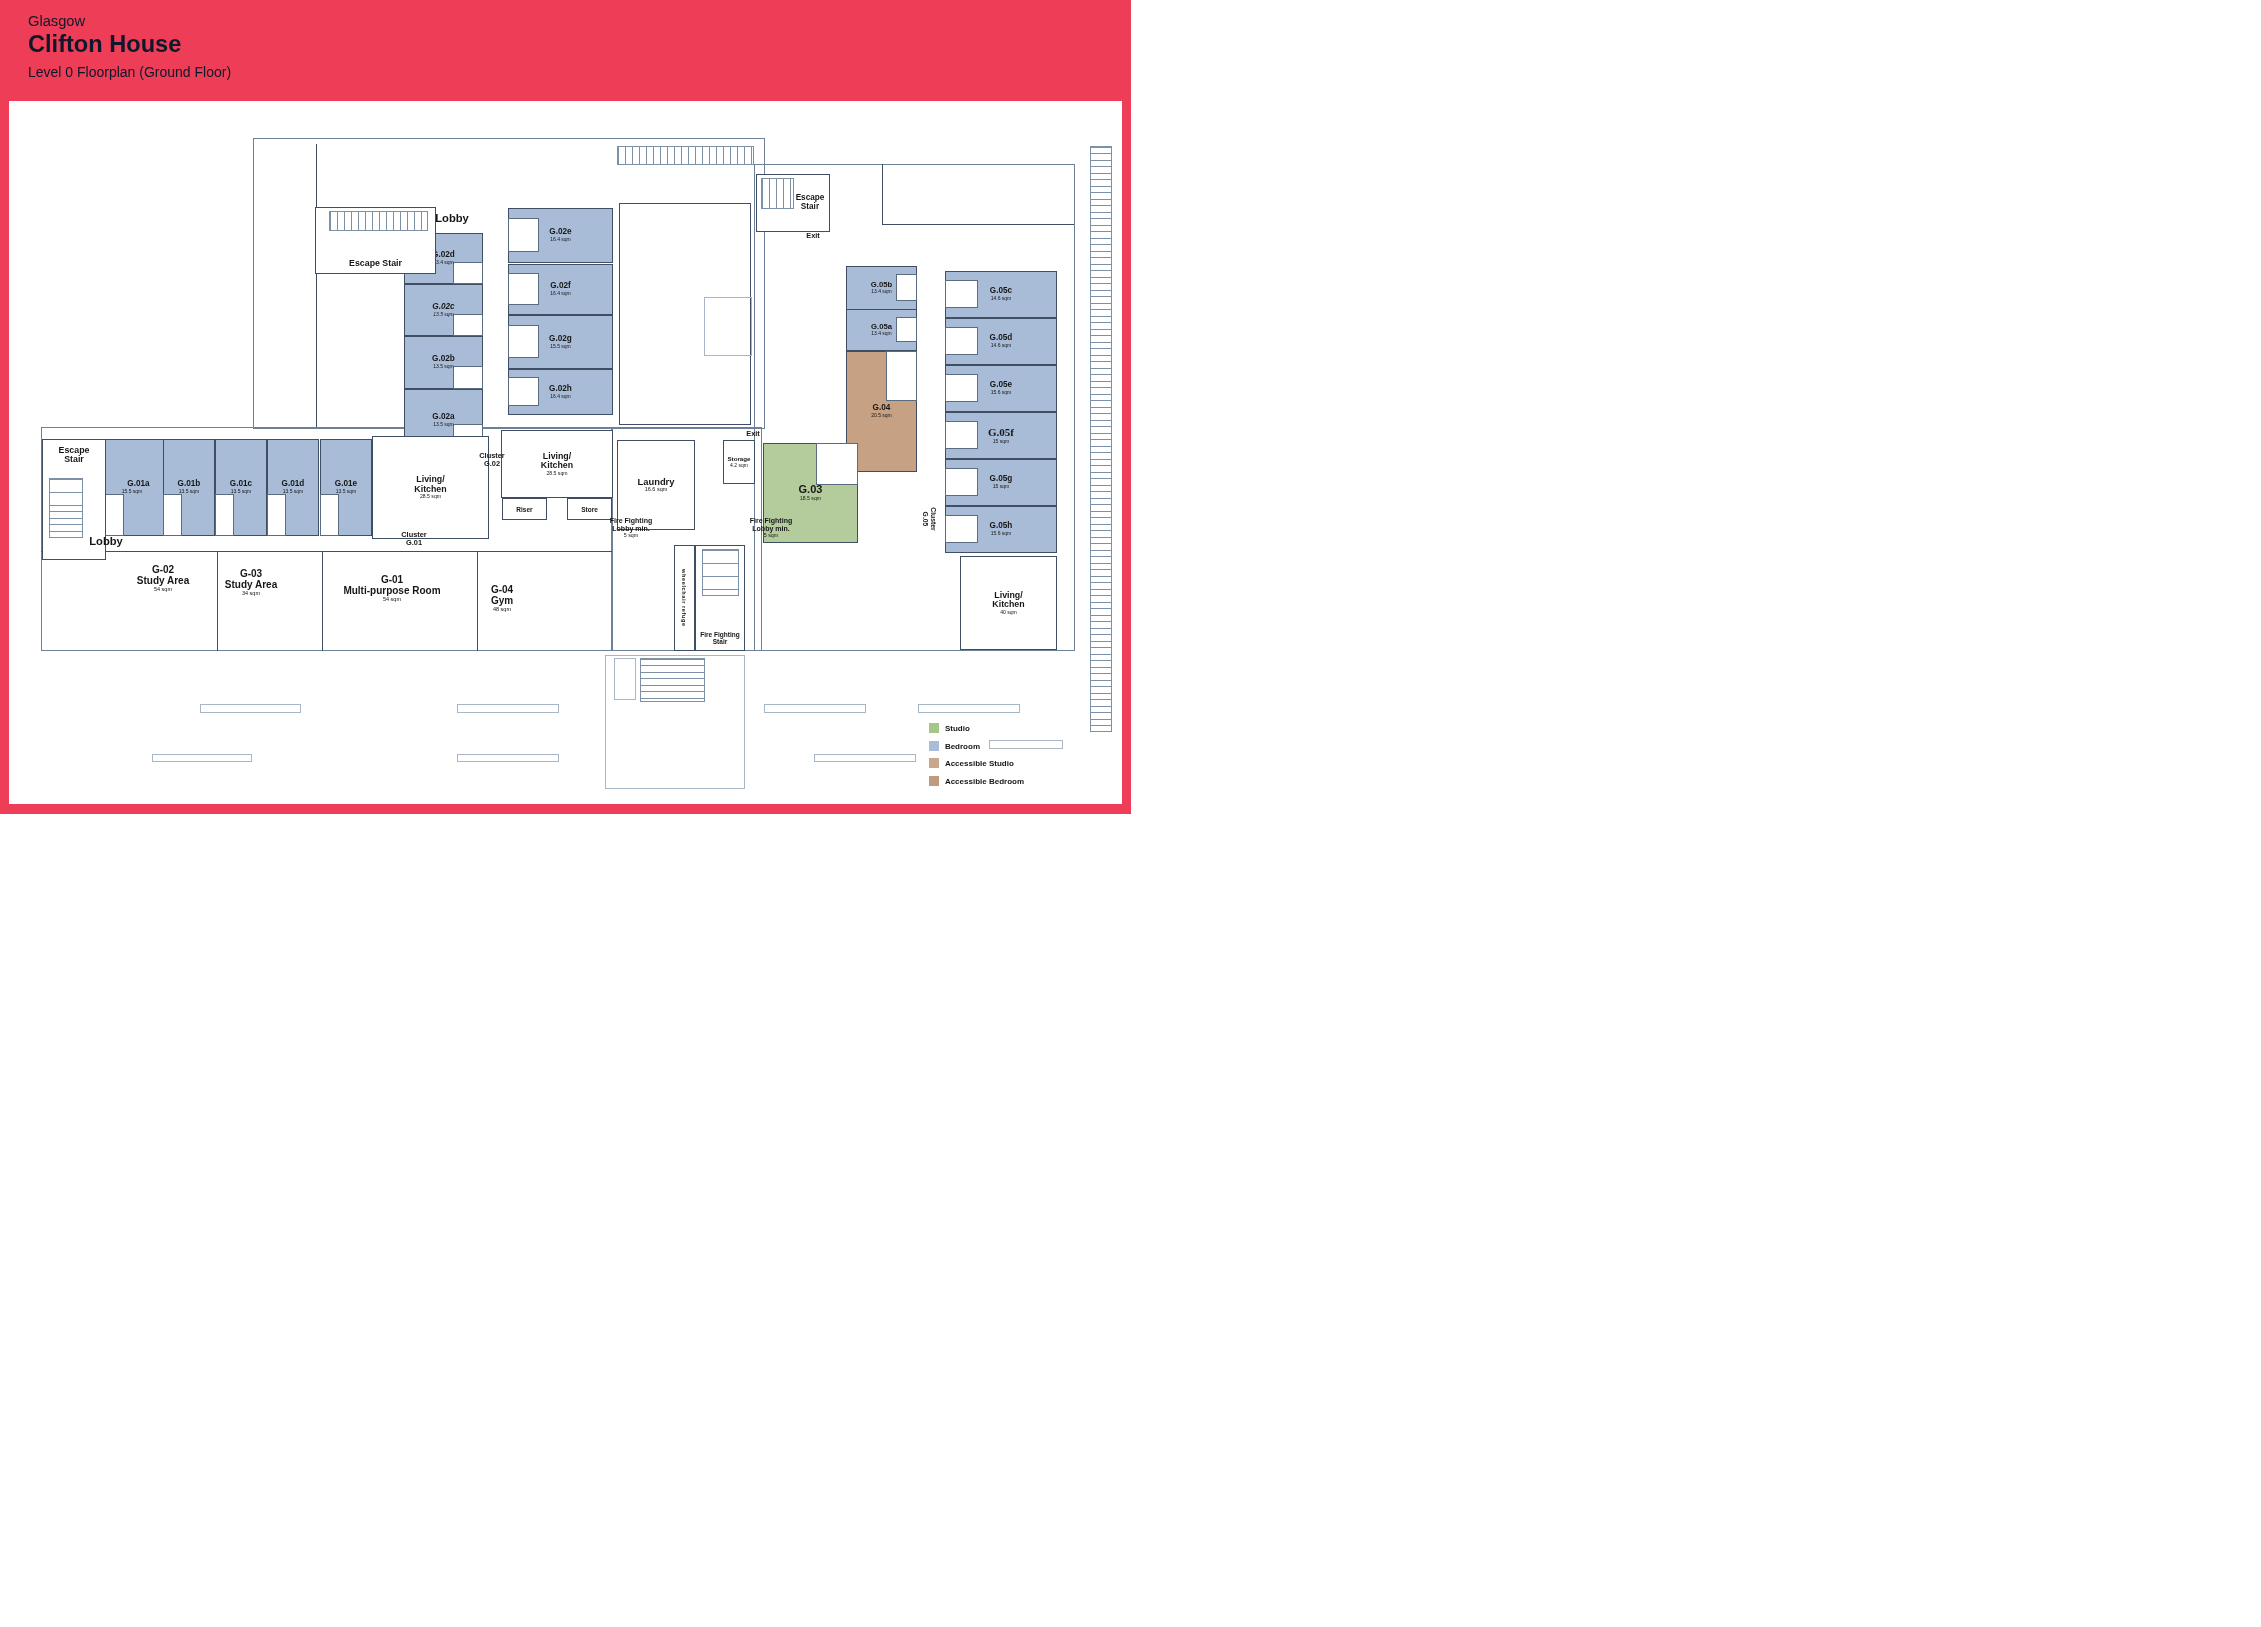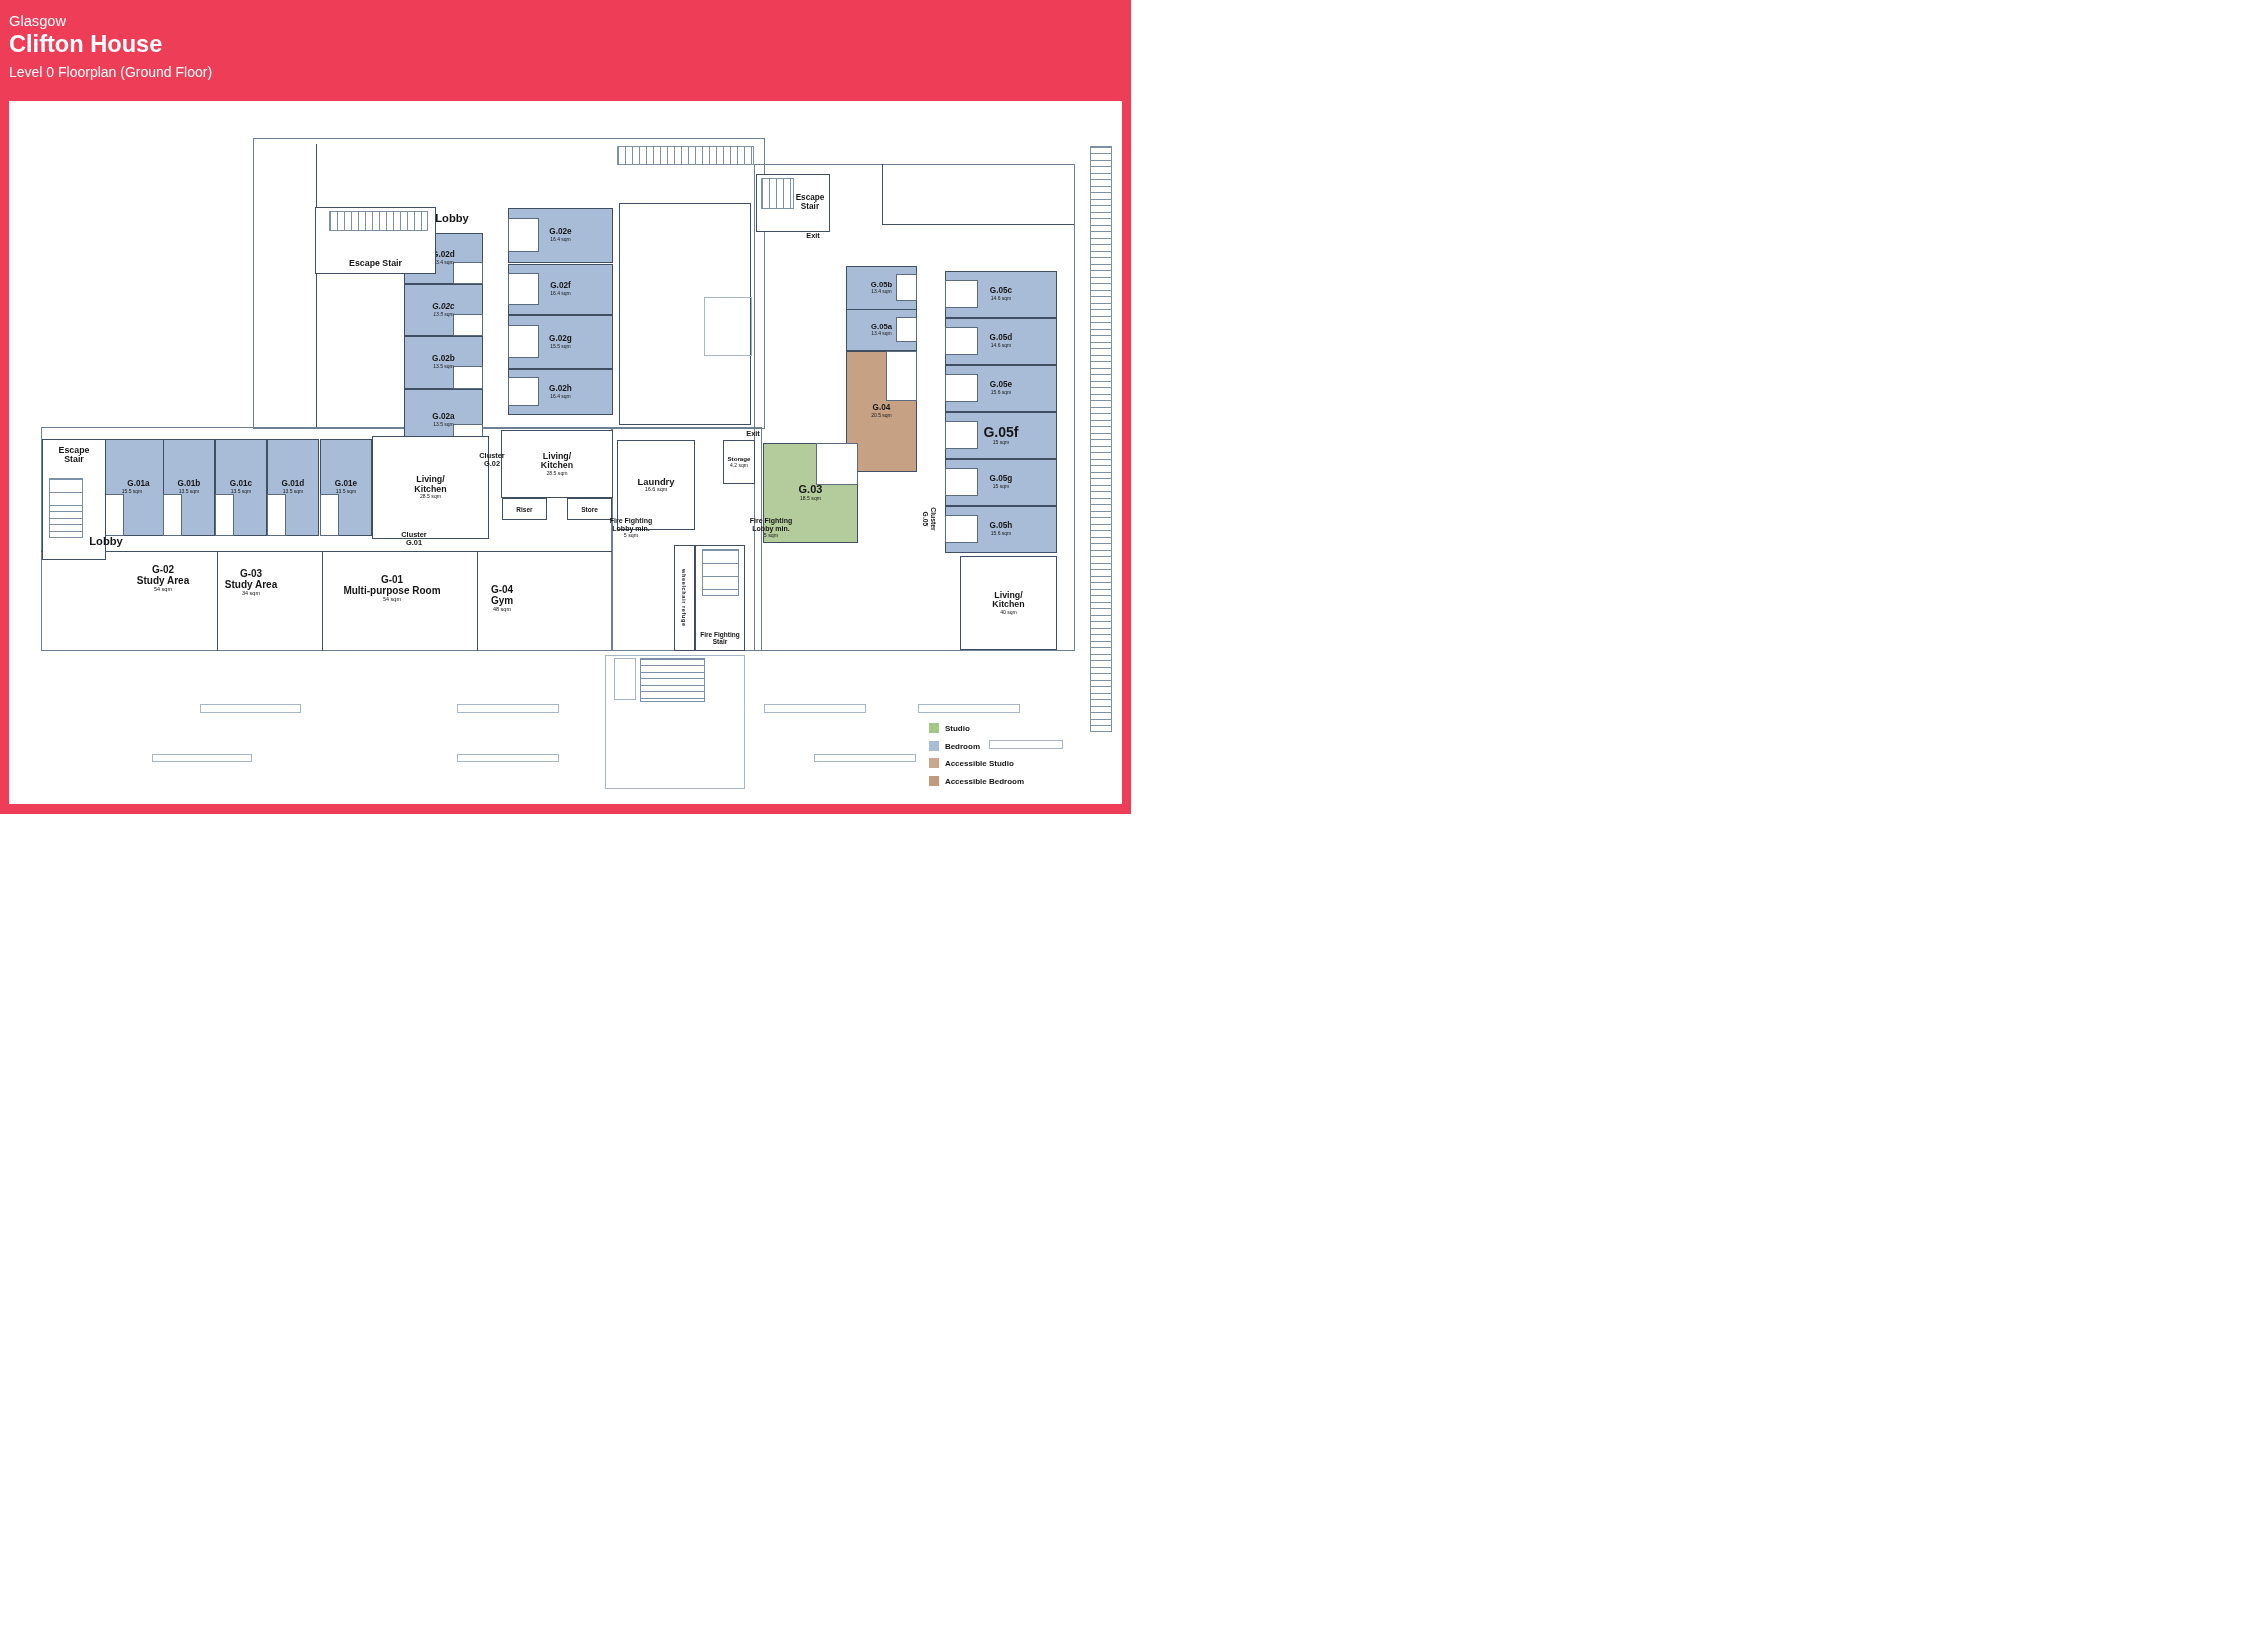--- a/index.html
+++ b/index.html
@@ -10,21 +10,21 @@
     --acc-studio:#c7a184;
     --acc-bedroom:#c09a7c;
     --line:#7c90a6;
     --line-light:#a7b6c6;
     --ink:#161616;
   }
   *{box-sizing:border-box;margin:0;padding:0}
   body{background:#fff;font-family:"Liberation Sans",sans-serif;color:var(--ink)}
   .page{position:relative;width:1131px;height:814px;background:var(--accent);overflow:hidden}
   .canvas{position:absolute;left:8.8px;top:101px;width:1113px;height:703px;background:#ffffff}
-  .hdr{position:absolute;left:9px;color:#ffffff}
+  .hdr{position:absolute;left:28px;color:#0f172a}
   .hdr-city{top:13px;font-size:14.7px;font-weight:normal}
   .hdr-building{top:31px;font-size:23.6px;font-weight:bold}
   .hdr-sub{top:64px;font-size:14px;font-weight:normal}
   .room{position:absolute;border:1.5px solid var(--wall);display:flex;align-items:center;justify-content:center;text-align:center;line-height:1.08}
   .room.bedroom{background:var(--bedroom)}
   .room.studio{background:var(--studio)}
   .room.accessible_studio{background:var(--acc-studio)}
   .room.open{background:#fff}
   .room.al-top{align-items:flex-start;padding-top:5.9px}
   .room.al-bottom{align-items:flex-end;padding-bottom:4.7px}
@@ -216,21 +216,21 @@
     <div class="room bedroom" style="left: 945px; top: 365px; width: 112px; height: 47px;">
       <div class="pod l"></div>
       <div style="position: relative;">
         <span class="rname" style="font-size: 8.2px;">G.05e</span>
         <span class="rarea" style="font-size: 5px;">15.6 sqm</span>
       </div>
     </div>
     <div class="room bedroom" style="left: 945px; top: 412px; width: 112px; height: 47px;">
       <div class="pod l"></div>
       <div style="position: relative;">
-        <span class="rname" style="font-size: 14px;">G.05f</span>
+        <span class="rname" style="font-size: 11px; font-family: Liberation Serif, serif;">G.05f</span>
         <span class="rarea" style="font-size: 5px;">15 sqm</span>
       </div>
     </div>
     <div class="room bedroom" style="left: 945px; top: 459px; width: 112px; height: 47px;">
       <div class="pod l"></div>
       <div style="position: relative;">
         <span class="rname" style="font-size: 8.2px;">G.05g</span>
         <span class="rarea" style="font-size: 5px;">15 sqm</span>
       </div>
     </div>

